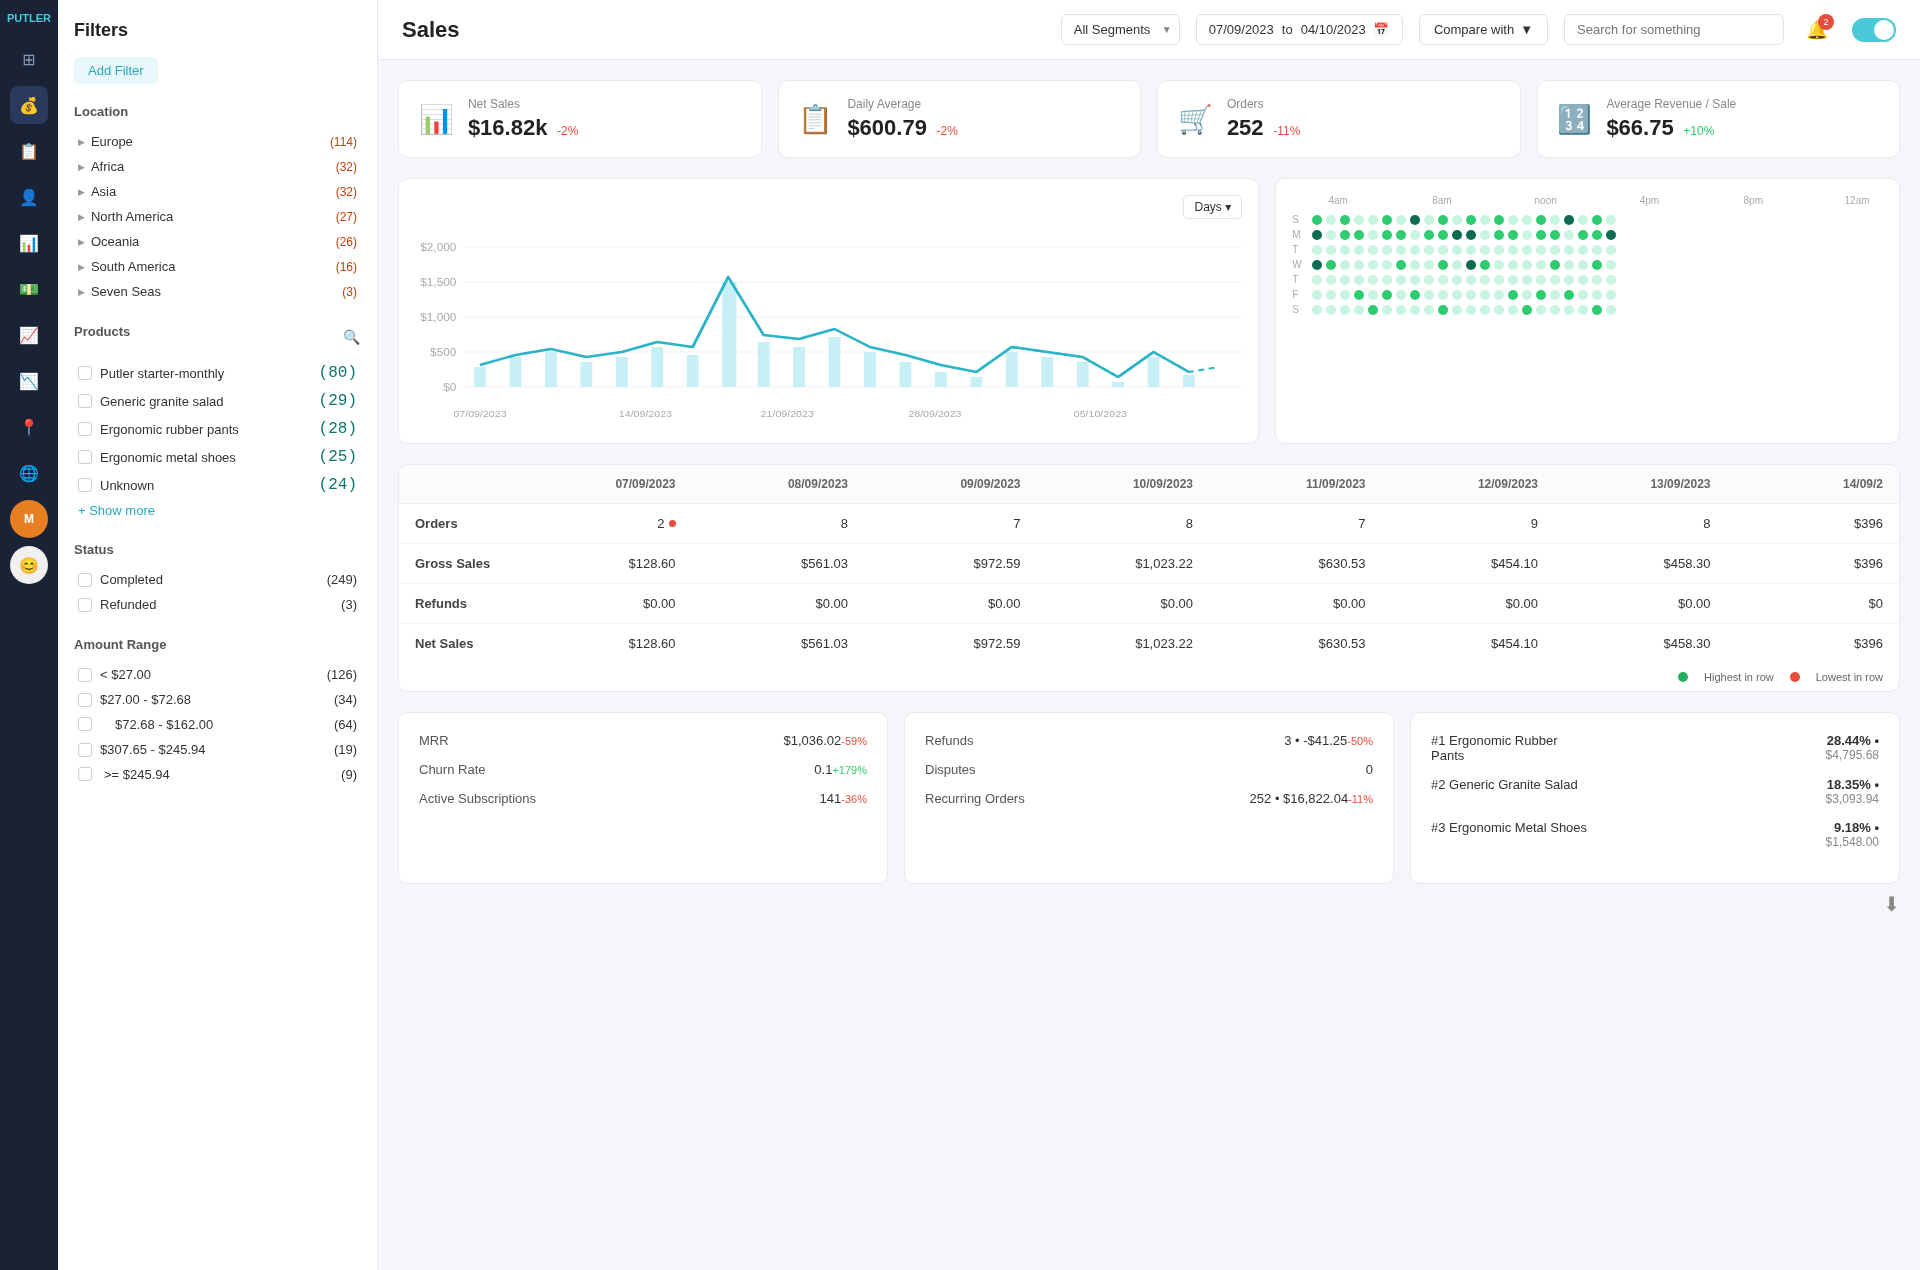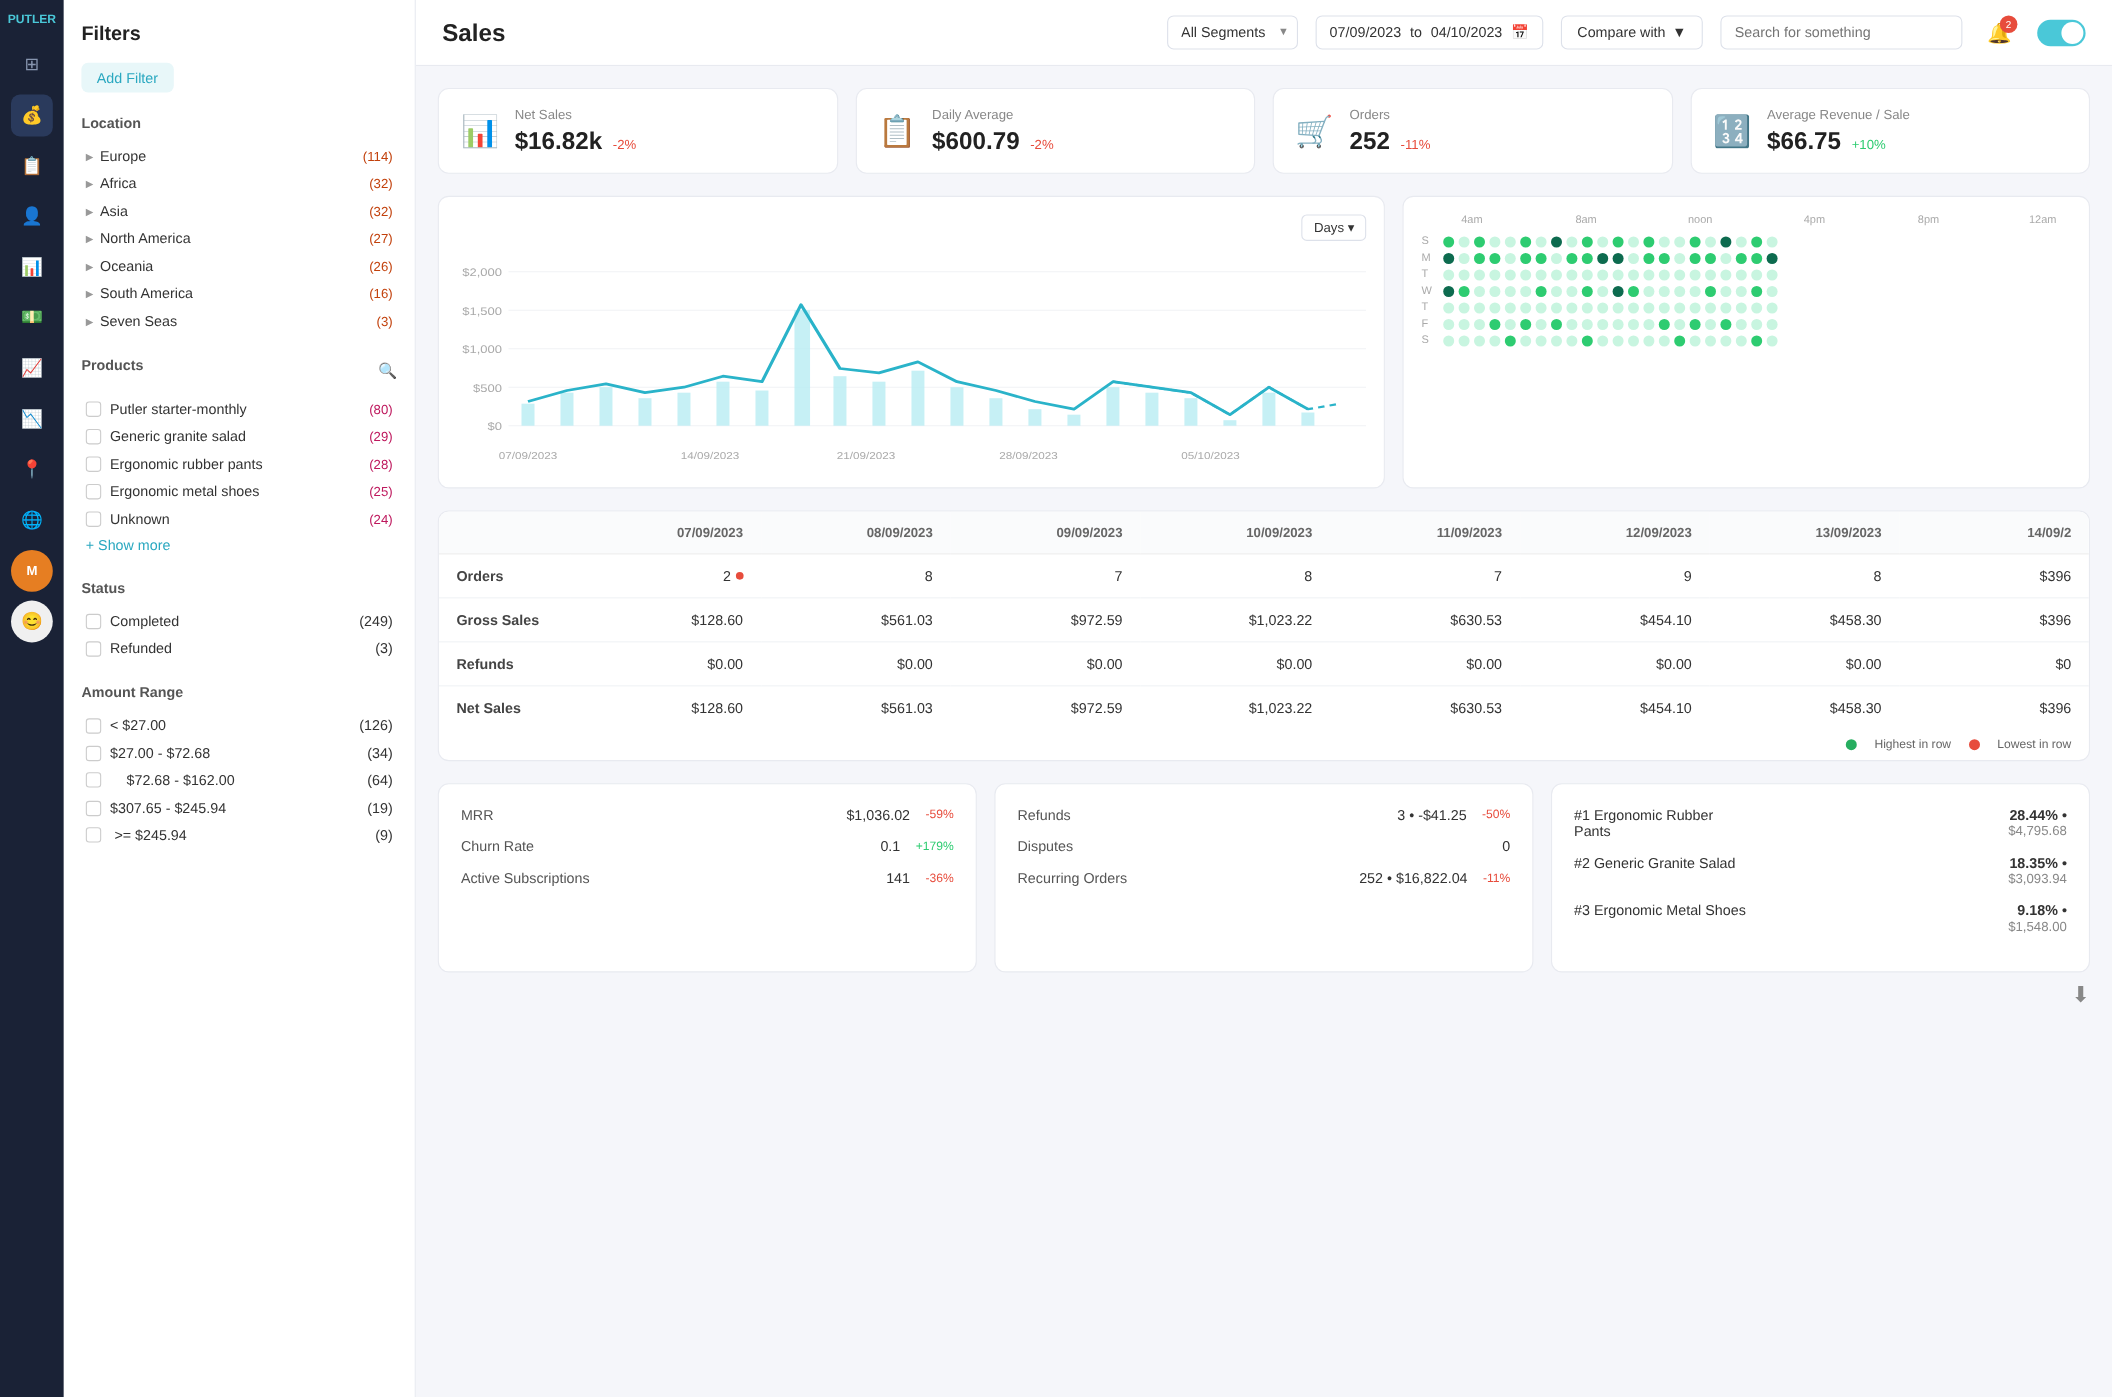--- a/index.html
+++ b/index.html
@@ -53,21 +53,21 @@
     }
     .location-item .left { display: flex; align-items: center; gap: 6px; color: #333; }
     .location-item .arrow { font-size: 9px; color: #999; }
     .location-item .count { color: #c2410c; font-size: 12px; }
     .filter-section { margin-bottom: 20px; }
     .product-row {
       display: flex; align-items: center; justify-content: space-between;
       padding: 5px 4px;
     }
     .product-row .left { display: flex; align-items: center; gap: 8px; }
-    .product-row .count { color: #be185d; font-size: 12px; }
+    .product-row .count { color: #0f766e; font-size: 16px; font-family: Liberation Mono, monospace; }
     .checkbox { width: 14px; height: 14px; border: 1px solid #ccc; border-radius: 3px; display: inline-block; }
     .show-more { color: #2aa8c0; cursor: pointer; font-size: 13px; padding: 4px; }
     .status-row {
       display: flex; align-items: center; justify-content: space-between; padding: 5px 4px;
     }
     .range-row {
       display: flex; align-items: center; justify-content: space-between; padding: 5px 4px;
     }
     .products-header { display: flex; justify-content: space-between; align-items: center; margin-bottom: 10px; }
     .search-icon-sm { color: #999; font-size: 14px; cursor: pointer; }
@@ -189,21 +189,21 @@
     .legend-dot-red { width: 10px; height: 10px; background: #e74c3c; border-radius: 50%; display: inline-block; }
 
     
     .bottom-row { display: flex; gap: 16px; }
     .metrics-card {
       background: #fff; border-radius: 10px; border: 1px solid #e8eaf0;
       padding: 20px; flex: 1;
     }
     .metric-row { display: flex; align-items: center; justify-content: space-between; margin-bottom: 14px; }
     .metric-label { font-size: 13px; color: #555; }
-    .metric-values { display: flex; align-items: center; gap: 14px; }
+    .metric-values { display: flex; align-items: center; gap: 0; }
     .metric-value { font-size: 13px; color: #333; font-weight: 500; }
 
     .products-list-card {
       background: #fff; border-radius: 10px; border: 1px solid #e8eaf0;
       padding: 20px; flex: 1;
     }
     .product-item { display: flex; justify-content: space-between; align-items: flex-start; margin-bottom: 14px; }
     .product-name { font-size: 13px; color: #333; max-width: 160px; }
     .product-stats { text-align: right; }
     .product-pct { font-size: 13px; font-weight: 600; color: #333; }

